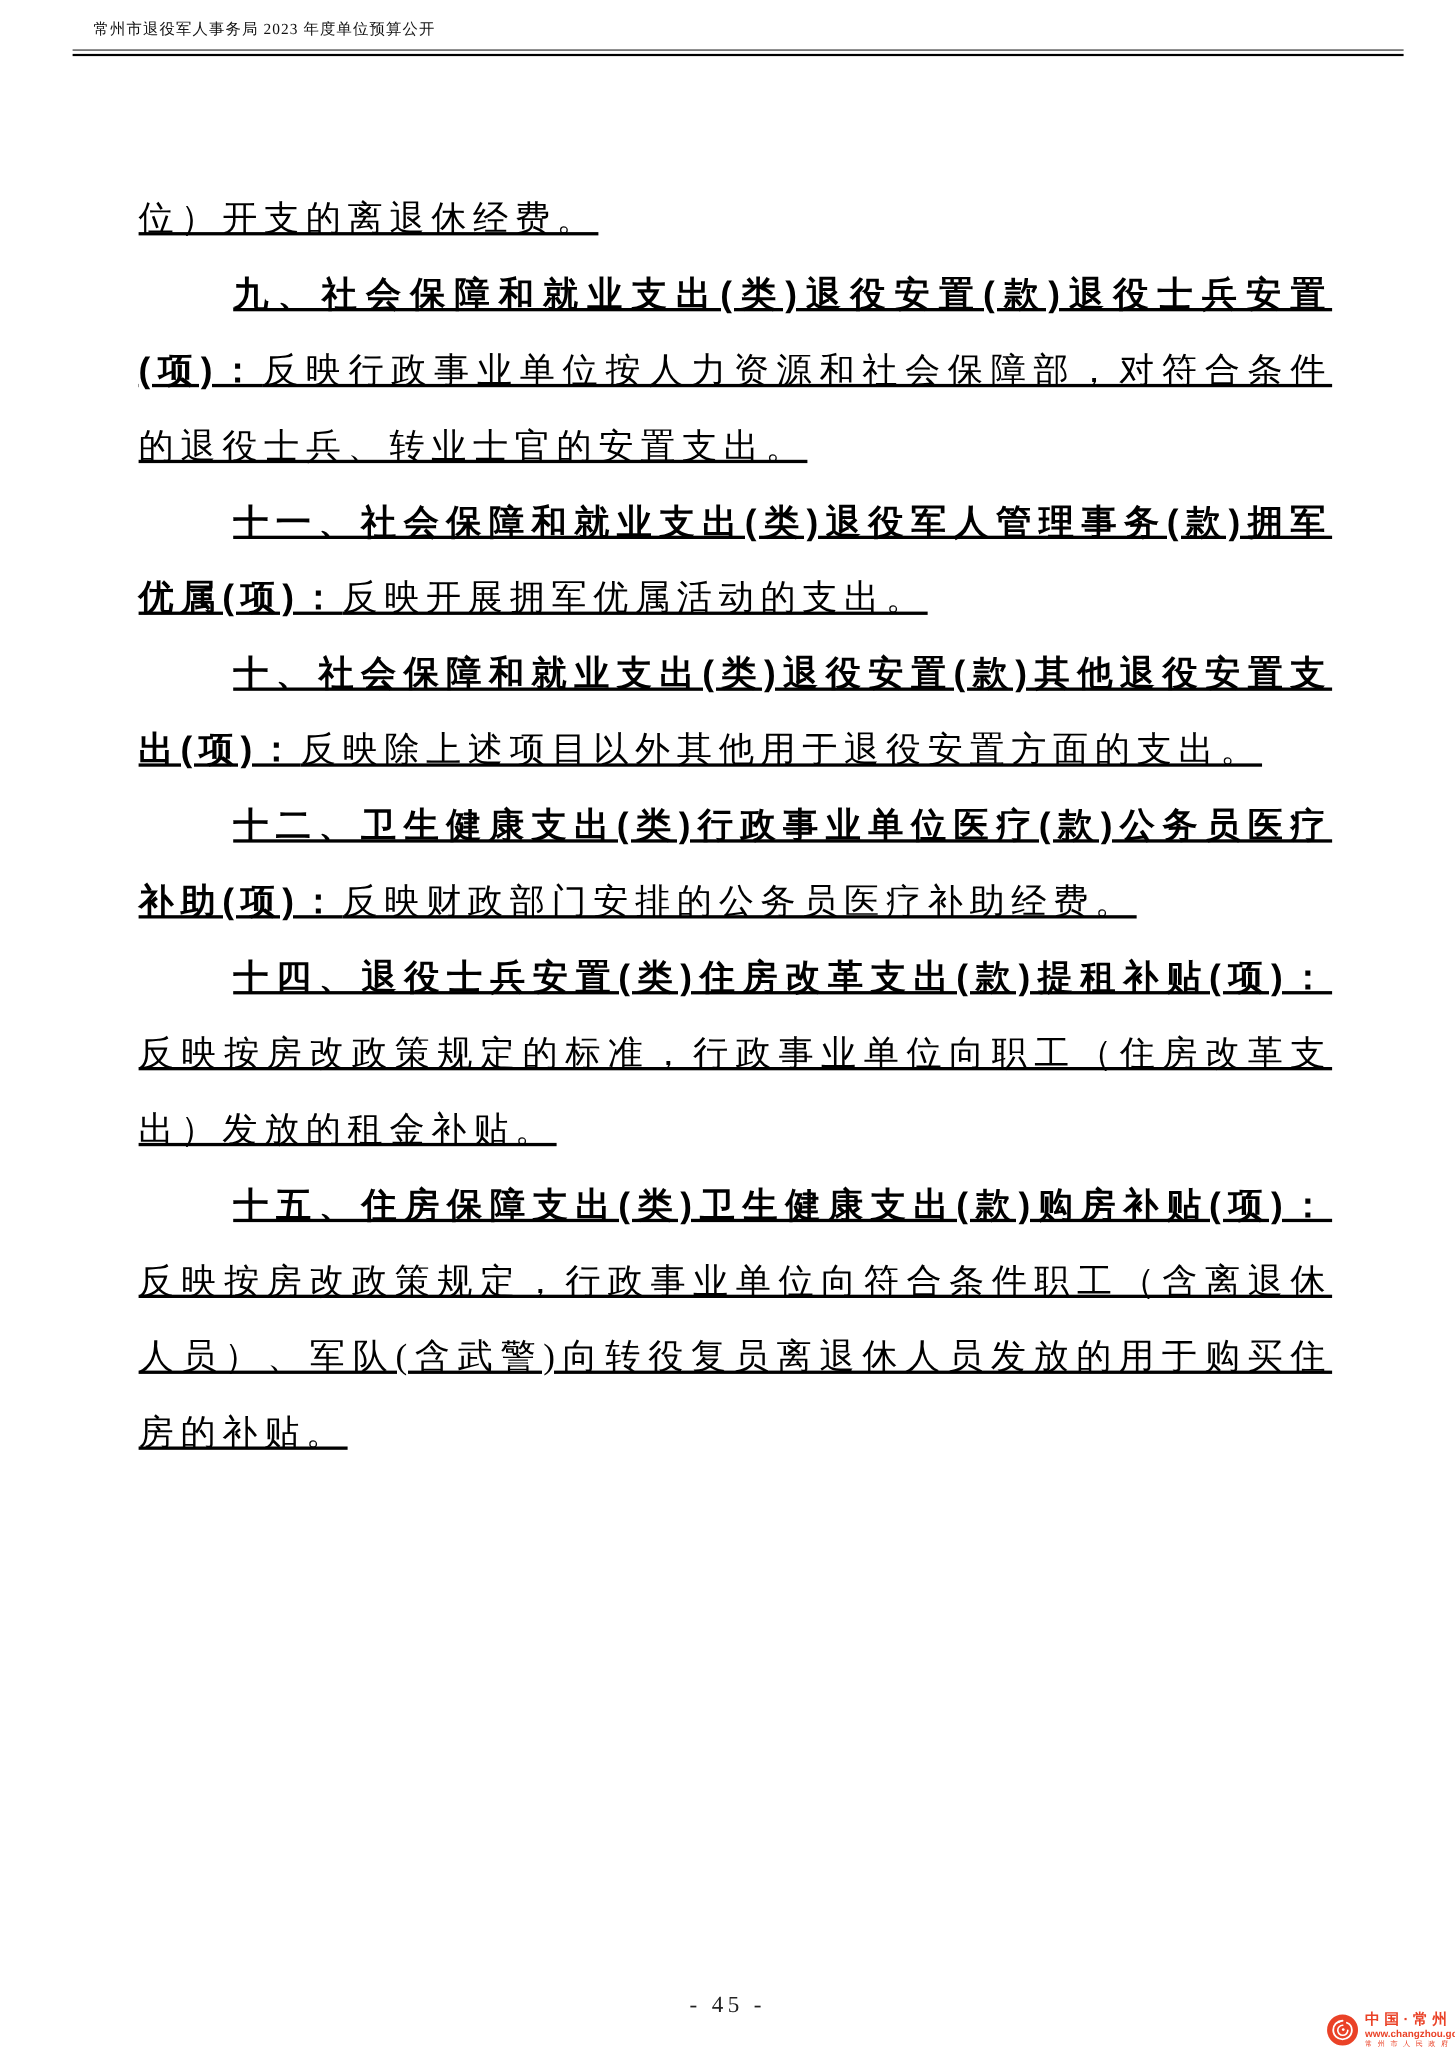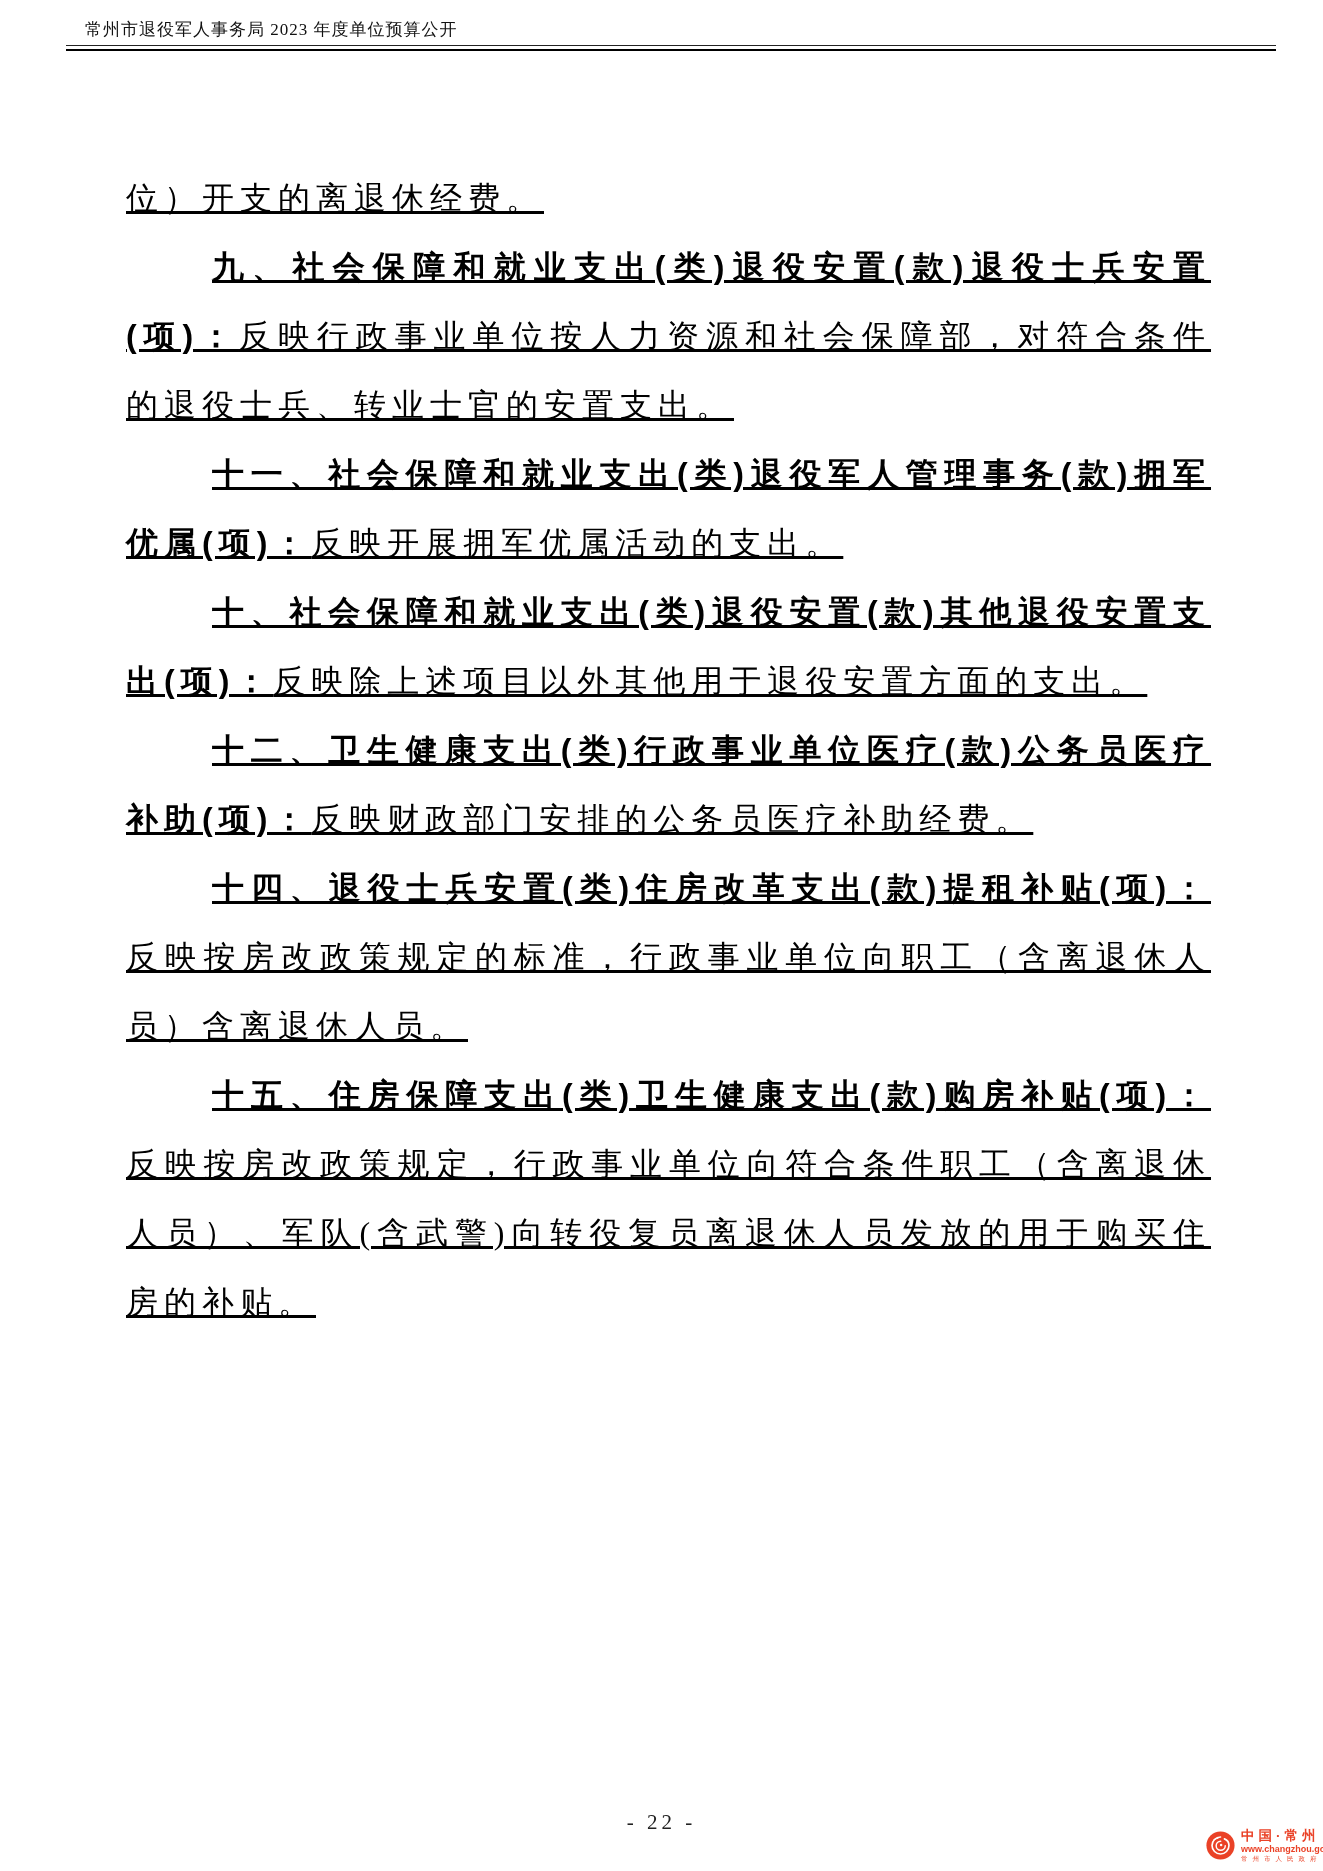--- a/index.html
+++ b/index.html
@@ -10,21 +10,21 @@
     background:#ffffff;
     overflow:hidden;
     font-family:"Liberation Serif", serif;
     color:#000;
   }
   
   .hdr-title{
     position:absolute;
     top:18px;
     left:85px;
-    font-size:17px;
+    font-size:14px;
     letter-spacing:1px;
     color:#111;
     white-space:nowrap;
   }
   .hdr-rule{
     position:absolute;
     top:45px;
     left:66px;
     width:1210px;
     height:3px;
@@ -107,26 +107,26 @@
 
     <p class="indent"><span class="lead">九、社会保障和就业支出(类)退役安置(款)退役士兵安置(项)：</span><span>反映行政事业单位按人力资源和社会保障部，对符合条件的退役士兵、转业士官的安置支出。</span></p>
 
     <p class="indent"><span class="lead">十一、社会保障和就业支出(类)退役军人管理事务(款)拥军优属(项)：</span><span>反映开展拥军优属活动的支出。</span></p>
 
     <p class="indent"><span class="lead">十、社会保障和就业支出(类)退役安置(款)其他退役安置支出(项)：</span><span>反映除上述项目以外其他用于退役安置方面的支出。</span></p>
 
     <p class="indent"><span class="lead">十二、卫生健康支出(类)行政事业单位医疗(款)公务员医疗补助(项)：</span><span>反映财政部门安排的公务员医疗补助经费。</span></p>
 
 
-    <p class="indent"><span class="lead">十四、退役士兵安置(类)住房改革支出(款)提租补贴(项)：</span><span>反映按房改政策规定的标准，行政事业单位向职工（含离退休人员）含离退休人员。</span></p>
+    <p class="indent"><span class="lead">十四、退役士兵安置(类)住房改革支出(款)提租补贴(项)：</span><span>反映按房改政策规定的标准，行政事业单位向职工（住房改革支出）发放的租金补贴。</span></p>
 
     <p class="indent"><span class="lead">十五、住房保障支出(类)卫生健康支出(款)购房补贴(项)：</span><span>反映按房改政策规定，行政事业单位向符合条件职工（含离退休人员）、军队(含武警)向转役复员离退休人员发放的用于购买住房的补贴。</span></p>
   </div>
 
-  <div class="page-num">- 22 -</div>
+  <div class="page-num">- 45 -</div>
 
   <div class="gov-logo" style="color:#ea4227;">
     <svg class="emblem" viewBox="0 0 30 30" aria-hidden="true">
       <circle cx="15" cy="15" r="13.6" fill="#ea4227"></circle>
       <path d="M15 6.8a8.2 8.2 0 1 0 8.2 8.2c0-2.9-1.9-5.4-4.4-6.4" stroke="#fff" stroke-width="1.6" fill="none" stroke-linecap="round"></path>
       <path d="M15.2 10.8a4.4 4.4 0 1 0 4.4 4.4" stroke="#fff" stroke-width="1.4" fill="none" stroke-linecap="round"></path>
       <circle cx="15.6" cy="14.6" r="1.2" fill="#fff"></circle>
       <path d="M8.6 9.6c1.2-.8 2.6-1.4 4-1.6" stroke="#fff" stroke-width="1" fill="none" stroke-linecap="round"></path>
     </svg>
     <div class="logo-text">

